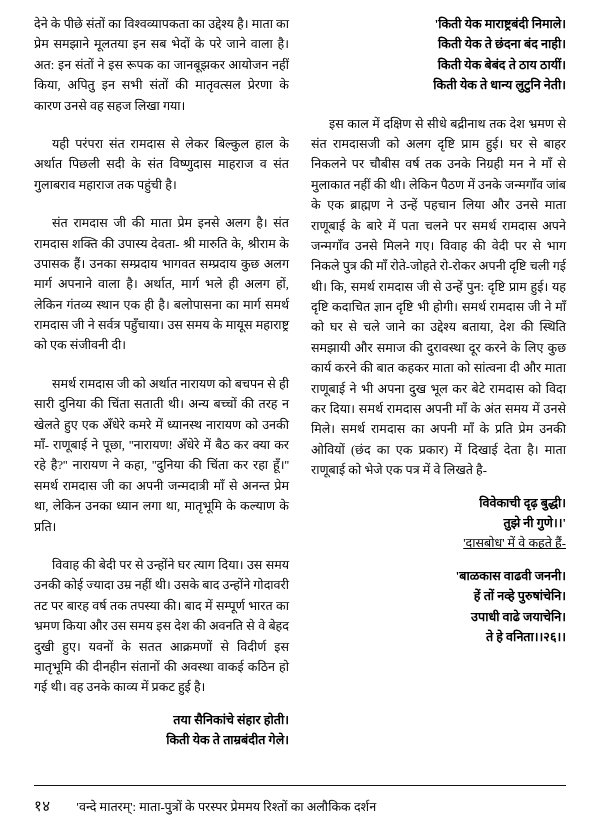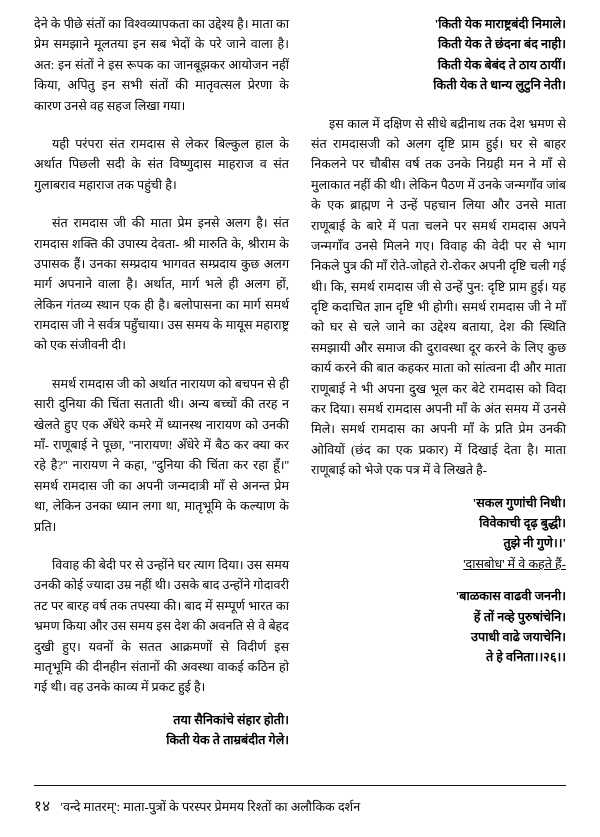--- a/index.html
+++ b/index.html
@@ -69,21 +69,21 @@
   }
   .rule {
     border-top: 1.6px solid #111;
     width: 100%;
     margin-bottom: 9px;
   }
   .footer-line {
     display: flex;
     flex-direction: row;
     align-items: baseline;
-    gap: 10px;
+    gap: 26px;
     font-size: 13px;
   }
   .page-num {
     font-size: 15px;
     letter-spacing: 0.5px;
   }
   .footer-text {
     font-size: 12.6px;
   }
 </style>
@@ -111,21 +111,20 @@
       <div class="verse" style="margin-top:0">
         <div class="line">'किती येक माराष्ट्रबंदी निमाले।</div>
         <div class="line">किती येक ते छंदना बंद नाही।</div>
         <div class="line">किती येक बेबंद ते ठाय ठायीं।</div>
         <div class="line">किती येक ते धान्य लुटुनि नेती।</div>
       </div>
 
       <p class="indent block">इस काल में दक्षिण से सीधे बद्रीनाथ तक देश भ्रमण से संत रामदासजी को अलग दृष्टि प्राम हुई। घर से बाहर निकलने पर चौबीस वर्ष तक उनके निग्रही मन ने माँ से मुलाकात नहीं की थी। लेकिन पैठण में उनके जन्मगाँव जांब के एक ब्राह्मण ने उन्हें पहचान लिया और उनसे माता राणूबाई के बारे में पता चलने पर समर्थ रामदास अपने जन्मगाँव उनसे मिलने गए। विवाह की वेदी पर से भाग निकले पुत्र की माँ रोते-जोहते रो-रोकर अपनी दृष्टि चली गई थी। कि, समर्थ रामदास जी से उन्हें पुन: दृष्टि प्राम हुई। यह दृष्टि कदाचित ज्ञान दृष्टि भी होगी। समर्थ रामदास जी ने माँ को घर से चले जाने का उद्देश्य बताया, देश की स्थिति समझायी और समाज की दुरावस्था दूर करने के लिए कुछ कार्य करने की बात कहकर माता को सांत्वना दी और माता राणूबाई ने भी अपना दुख भूल कर बेटे रामदास को विदा कर दिया। समर्थ रामदास अपनी माँ के अंत समय में उनसे मिले। समर्थ रामदास का अपनी माँ के प्रति प्रेम उनकी ओवियों (छंद का एक प्रकार) में दिखाई देता है। माता राणूबाई को भेजे एक पत्र में वे लिखते है-</p>
 
       <div class="verse">
-        <div class="line">'सकल गुणांची निधी।</div>
         <div class="line">विवेकाची दृढ़ बुद्धी।</div>
         <div class="line">तुझे नी गुणे।।'</div>
       </div>
 
       <div class="verse-after">'दासबोध' में वे कहते हैं-</div>
 
       <div class="verse">
         <div class="line">'बाळकास वाढवी जननी।</div>
         <div class="line">हें तों नव्हे पुरुषांचेनि।</div>
         <div class="line">उपाधी वाढे जयाचेनि।</div>

